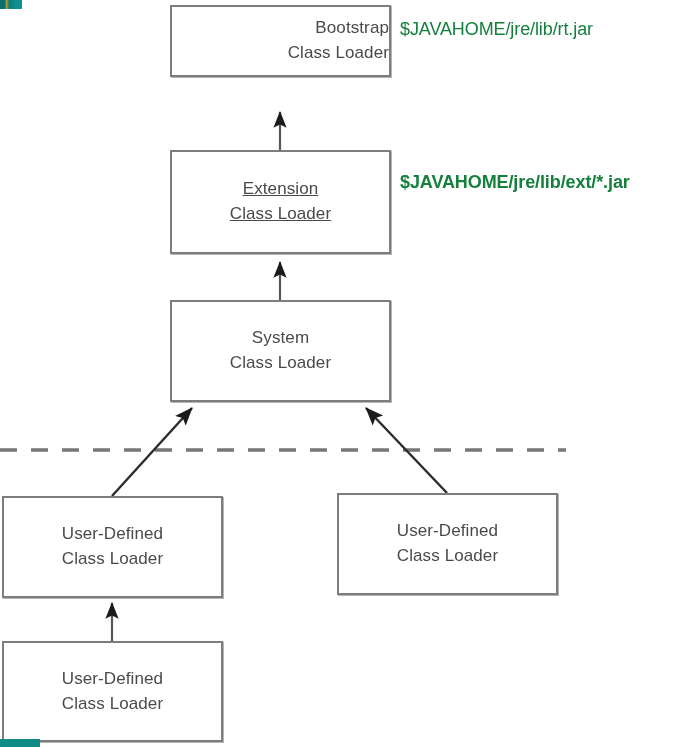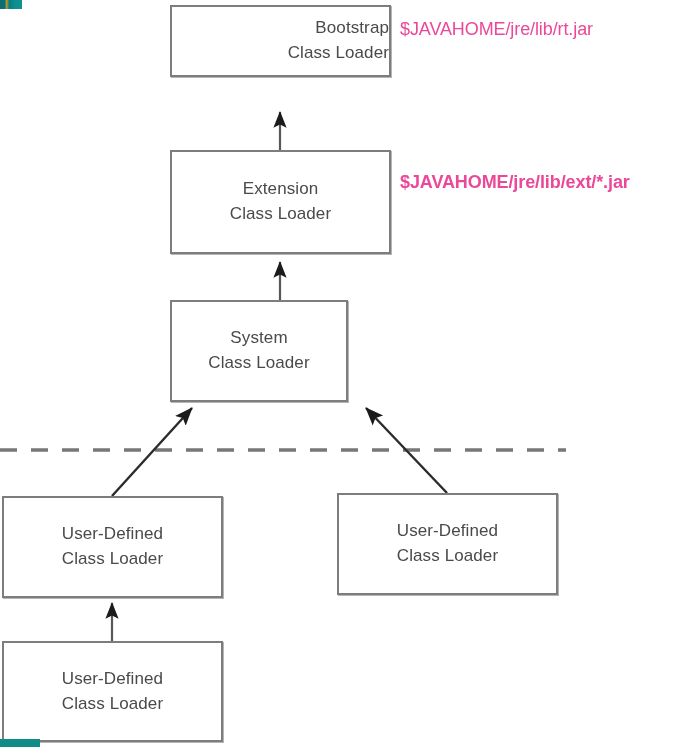--- a/index.html
+++ b/index.html
@@ -34,21 +34,21 @@
     font-size: 17px;
     line-height: 1.45;
     letter-spacing: 0.1px;
     z-index: 3;
   }
   .node .ln { display: block; white-space: nowrap; }
 
   
   .annot {
     position: absolute;
-    color: #ec4899;
+    color: #15803d;
     font-size: 18px;
     white-space: nowrap;
     letter-spacing: -0.1px;
     z-index: 3;
   }
 
   
   #wires {
     position: absolute;
     left: 0; top: 0;
@@ -101,27 +101,27 @@
 
     <line x1="112" y1="641" x2="112" y2="603" stroke="#575757" stroke-width="2.2" marker-end="url(#ah)"></line>
   </svg>
 
   <div class="node" style="left:170px; top:5px; width:221px; height:72px;align-items:flex-end;">
     <span class="ln">Bootstrap</span>
     <span class="ln">Class Loader</span>
   </div>
   <div class="annot" style="left:400px; top:19px;">$JAVAHOME/jre/lib/rt.jar</div>
 
-  <div class="node" style="left:170px; top:150px; width:221px; height:104px;">
+  <div class="node" style="left:170px; top:150px; width:221px; height:104px;text-decoration:underline;">
     <span class="ln">Extension</span>
     <span class="ln">Class Loader</span>
   </div>
   <div class="annot" style="left:400px; top:172px;font-weight:bold;">$JAVAHOME/jre/lib/ext/*.jar</div>
 
-  <div class="node" style="left:170px; top:300px; width:178px; height:102px;">
+  <div class="node" style="left:170px; top:300px; width:221px; height:102px;">
     <span class="ln">System</span>
     <span class="ln">Class Loader</span>
   </div>
 
   <div class="node" style="left:2px; top:496px; width:221px; height:102px;">
     <span class="ln">User-Defined</span>
     <span class="ln">Class Loader</span>
   </div>
 
   <div class="node" style="left:337px; top:493px; width:221px; height:102px;">

